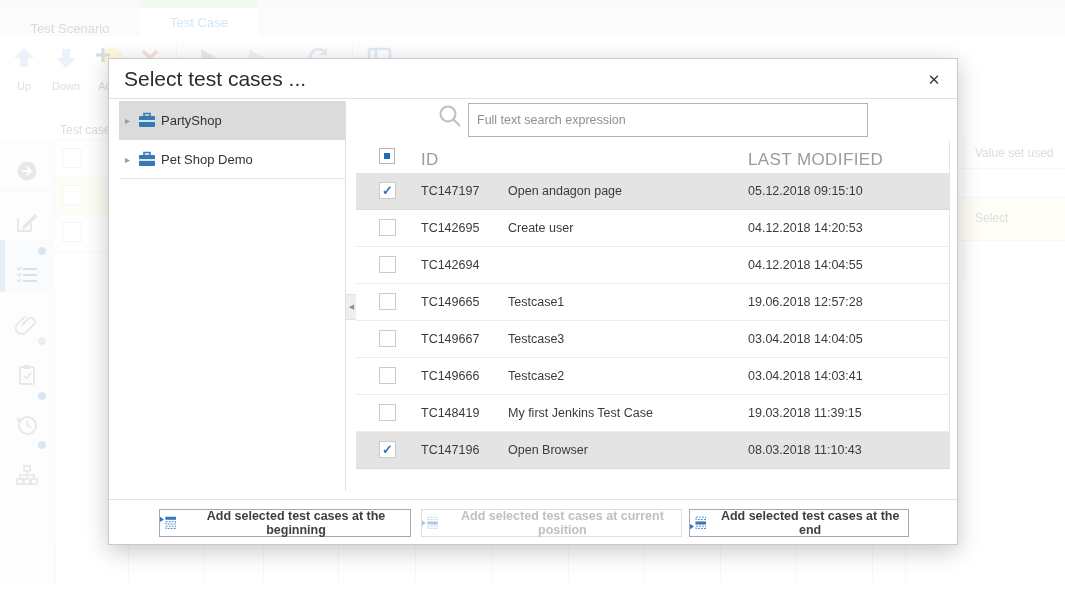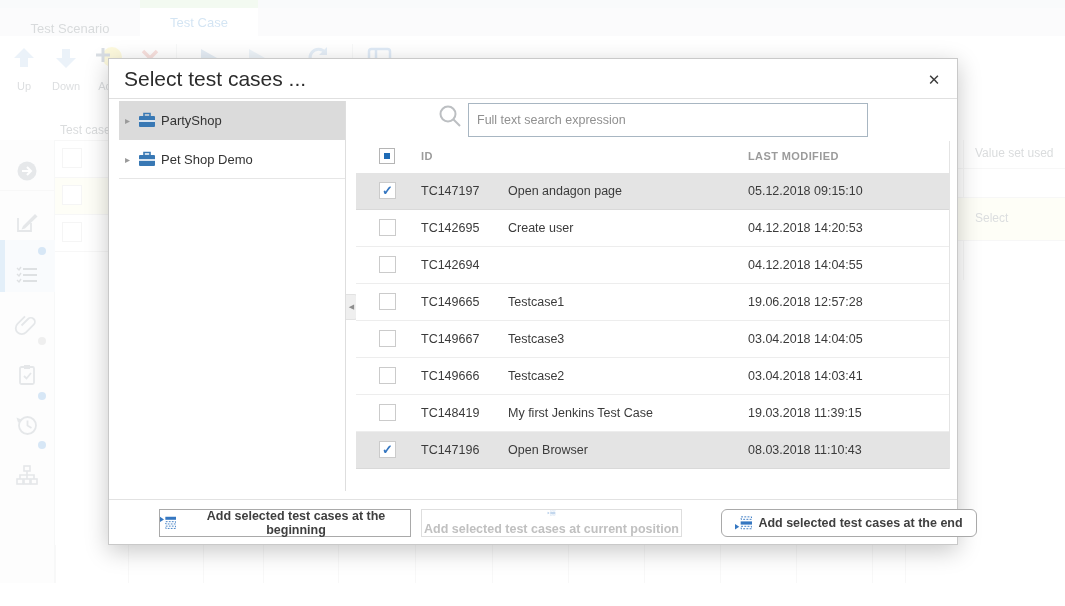--- a/index.html
+++ b/index.html
@@ -59,21 +59,21 @@
   .splitter { position:absolute; left:237px; top:235px; width:12px; height:26px; background:#efefef;
               border:1px solid #e2e2e2; border-left:none; border-radius:0 4px 4px 0;
               display:flex; align-items:center; justify-content:center; font-size:7px; color:#8e8e8e; }
 
   .search-ic { position:absolute; left:329px; top:45px; }
   .search-input { position:absolute; left:359px; top:44px; width:400px; height:26px; border:1px solid #a8b6c2;
                   font-size:12.5px; color:#333; padding:16px 8px; font-family:"Liberation Sans",sans-serif; outline:none; }
   .search-input::placeholder { color:#909090; opacity:1; }
 
   .thead { position:absolute; left:247px; top:82px; width:593px; height:32px; }
-  .thead .hlbl { position:absolute; top:9px; font-size:11px; font-weight:bold; color:#9b9b9b; letter-spacing:.4px; }
+  .thead .hlbl { position:absolute; top:9px; font-size:17px; font-weight:normal; color:#9b9b9b; letter-spacing:.4px; }
   .hcb { position:absolute; left:23px; top:7px; width:16px; height:16px; border:1px solid #b5b5b5; background:#fff; }
   .hcb::after { content:""; position:absolute; left:4px; top:4px; width:6px; height:6px; background:#1f6bb5; }
 
   .rows { position:absolute; left:247px; top:114px; width:593px; }
   .trow { position:relative; height:37px; border-bottom:1px solid #ededed; background:#fff; }
   .trow.checked { background:#e4e4e4; border-bottom-color:#d9d9d9; }
   .cb { position:absolute; left:23px; top:9px; width:17px; height:17px; background:#fff; border:1px solid #cbcbcb;
         display:flex; align-items:center; justify-content:center; font-size:13px; font-weight:bold; color:#3577c1; }
   .cell { position:absolute; top:0; line-height:36px; font-size:12.5px; color:#3b3b3b; white-space:nowrap; }
   .cid { left:65px; } .cname { left:152px; } .cdate { left:392px; }
@@ -343,30 +343,30 @@
 
     <button class="fbtn" style="left:50px;width:252px;">
       <svg width="17" height="14" viewBox="0 0 18 14">
         <path d="M0 0 l4.5 3 L0 6 z" fill="#3577c1"></path>
         <rect x="6" y="0" width="12" height="3.4" fill="#3577c1"></rect>
         <rect x="6.5" y="5.5" width="11" height="2.6" fill="none" stroke="#3577c1" stroke-width="1" stroke-dasharray="2 1.4"></rect>
         <rect x="6.5" y="10.5" width="11" height="2.6" fill="none" stroke="#3577c1" stroke-width="1" stroke-dasharray="2 1.4"></rect>
       </svg>
       <span>Add selected test cases at the beginning</span>
     </button>
-    <button class="fbtn disabled" style="left:312px;width:261px;flex-direction:column;">
+    <button class="fbtn disabled" style="left:312px;width:261px;">
       <svg width="17" height="14" viewBox="0 0 18 14">
         <path d="M0 4 l4.5 3 L0 10 z" fill="#3577c1"></path>
         <rect x="6.5" y="0.5" width="11" height="2.6" fill="none" stroke="#3577c1" stroke-width="1" stroke-dasharray="2 1.4"></rect>
         <rect x="6" y="5.3" width="12" height="3.4" fill="#3577c1"></rect>
         <rect x="6.5" y="10.5" width="11" height="2.6" fill="none" stroke="#3577c1" stroke-width="1" stroke-dasharray="2 1.4"></rect>
       </svg>
       <span>Add selected test cases at current position</span>
     </button>
-    <button class="fbtn" style="left:612px;width:256px;border-radius:6px;">
+    <button class="fbtn" style="left:580px;width:220px;">
       <svg width="17" height="14" viewBox="0 0 18 14">
         <path d="M0 8 l4.5 3 L0 14 z" fill="#3577c1"></path>
         <rect x="6.5" y="0.5" width="11" height="2.6" fill="none" stroke="#3577c1" stroke-width="1" stroke-dasharray="2 1.4"></rect>
         <rect x="6" y="5.3" width="12" height="3.4" fill="#3577c1"></rect>
         <rect x="6.5" y="10.5" width="11" height="2.6" fill="none" stroke="#3577c1" stroke-width="1" stroke-dasharray="2 1.4"></rect>
       </svg>
       <span>Add selected test cases at the end</span>
     </button>
   </div>
 </div>

